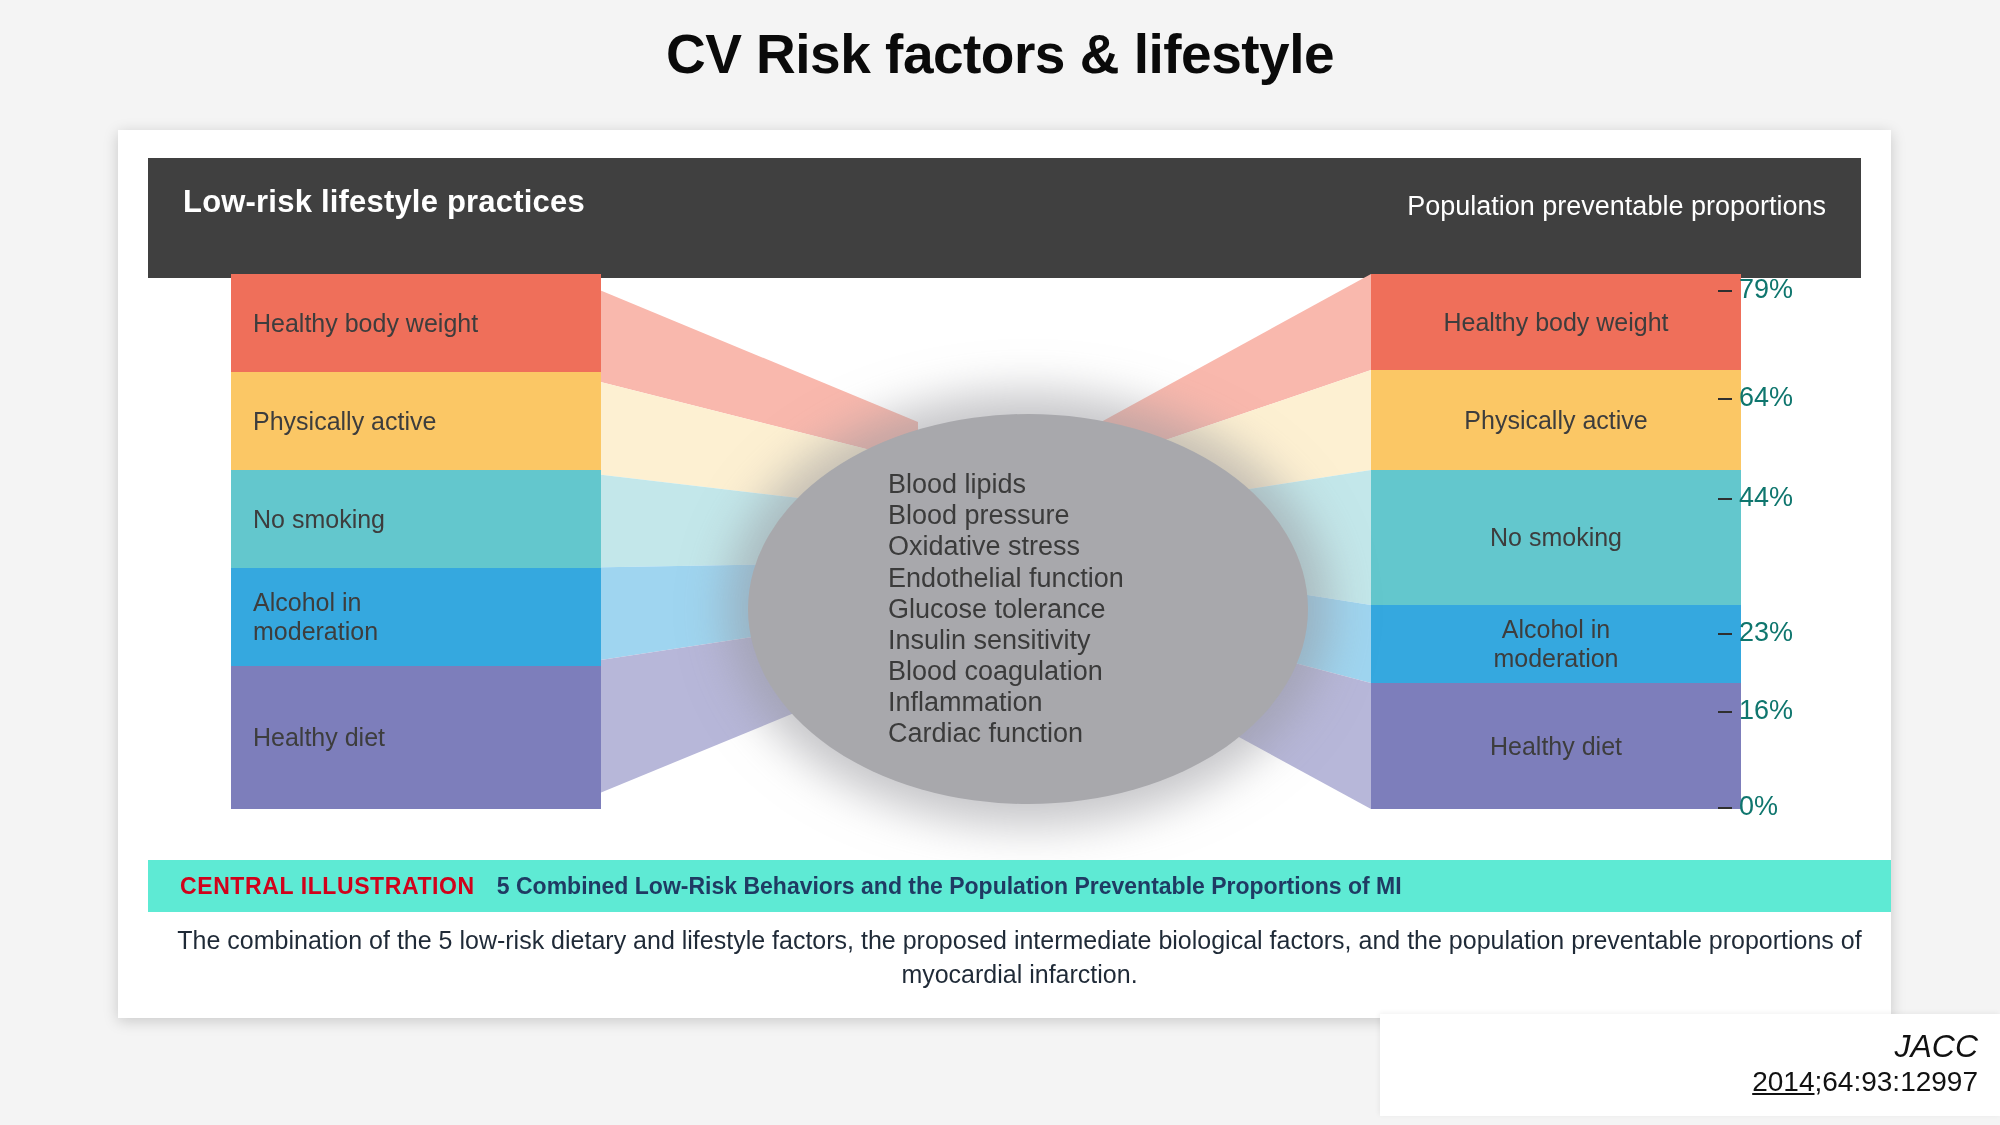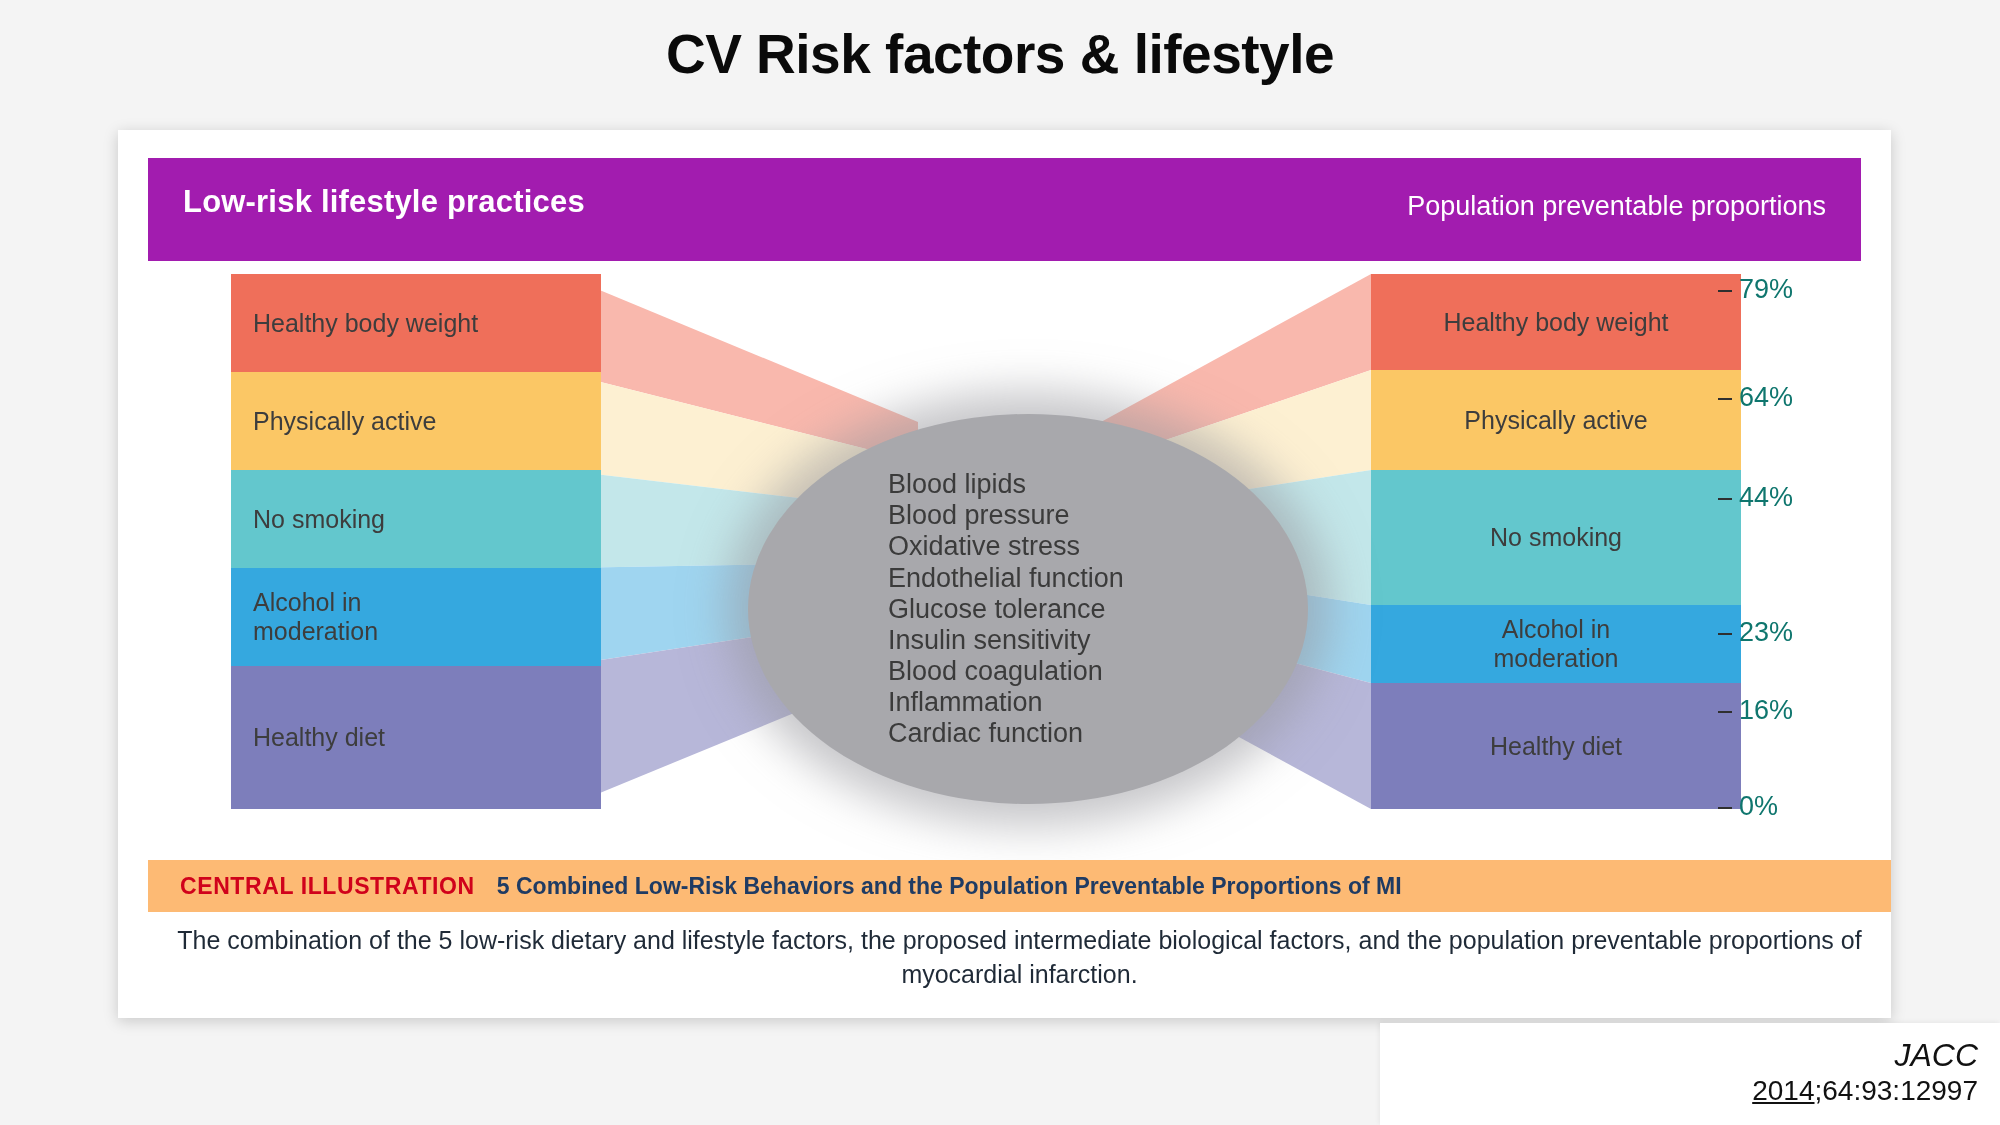--- a/index.html
+++ b/index.html
@@ -45,22 +45,22 @@
     height: 888px;
     background: #ffffff;
     box-shadow: 0 3px 14px rgba(0,0,0,0.18);
   }
 
   .fig-header {
     position: absolute;
     left: 30px;
     top: 28px;
     width: 1713px;
-    height: 103px;
-    background: #a21caf;
+    height: 120px;
+    background: #404040;
     color: #ffffff;
   }
   .fig-header .left {
     position: absolute;
     left: 35px;
     top: 26px;
     font-size: 31px;
     font-weight: 600;
     letter-spacing: 0.2px;
   }
@@ -169,21 +169,21 @@
     margin-right: 7px;
   }
 
   
   .caption-bar {
     position: absolute;
     left: 30px;
     top: 730px;
     width: 1743px;
     height: 52px;
-    background: #fdba74;
+    background: #5eead4;
     display: flex;
     align-items: center;
   }
   .caption-bar .ci {
     font-size: 23px;
     font-weight: bold;
     color: #d0021b;
     letter-spacing: 0.6px;
     margin-left: 32px;
   }
@@ -203,21 +203,21 @@
     color: #1f2a37;
     padding: 0 24px;
     box-sizing: border-box;
     text-align: center;
   }
 
   
   .citation {
     position: absolute;
     right: 0;
-    bottom: 0;
+    bottom: 9px;
     width: 620px;
     height: 102px;
     background: #ffffff;
     box-shadow: -1px -1px 5px rgba(0,0,0,0.06);
   }
   .citation .c1 {
     position: absolute;
     right: 22px;
     top: 14px;
     font-size: 32px;

